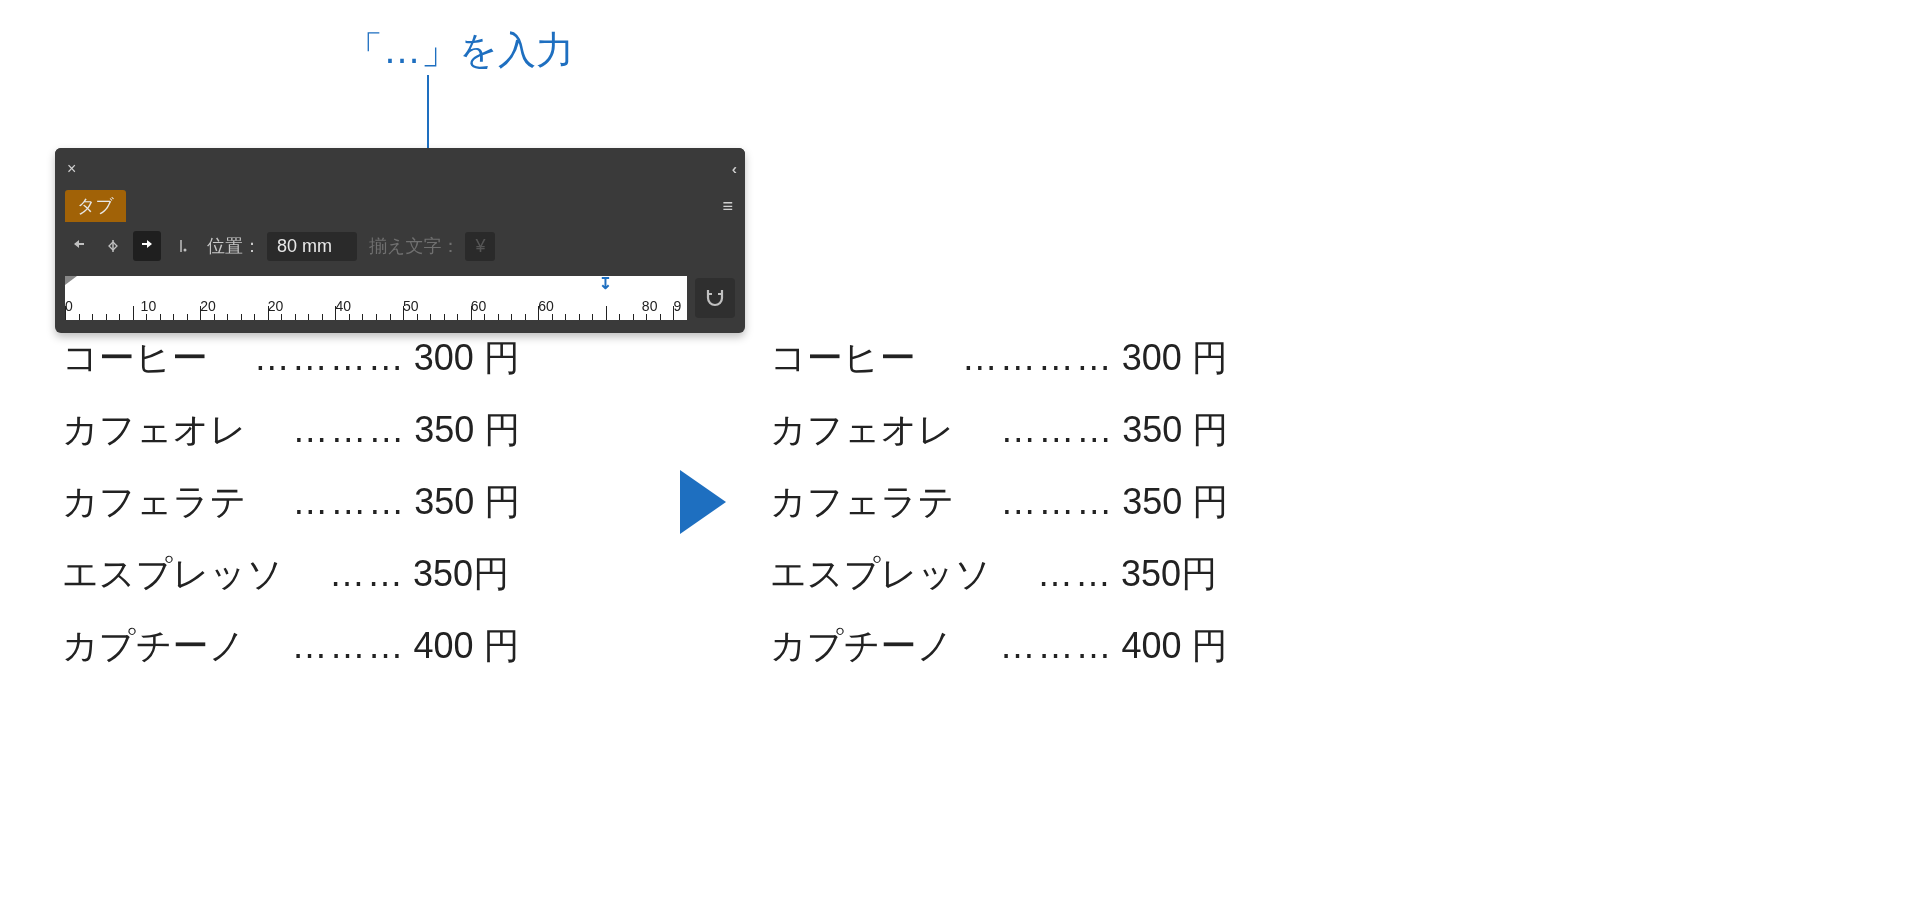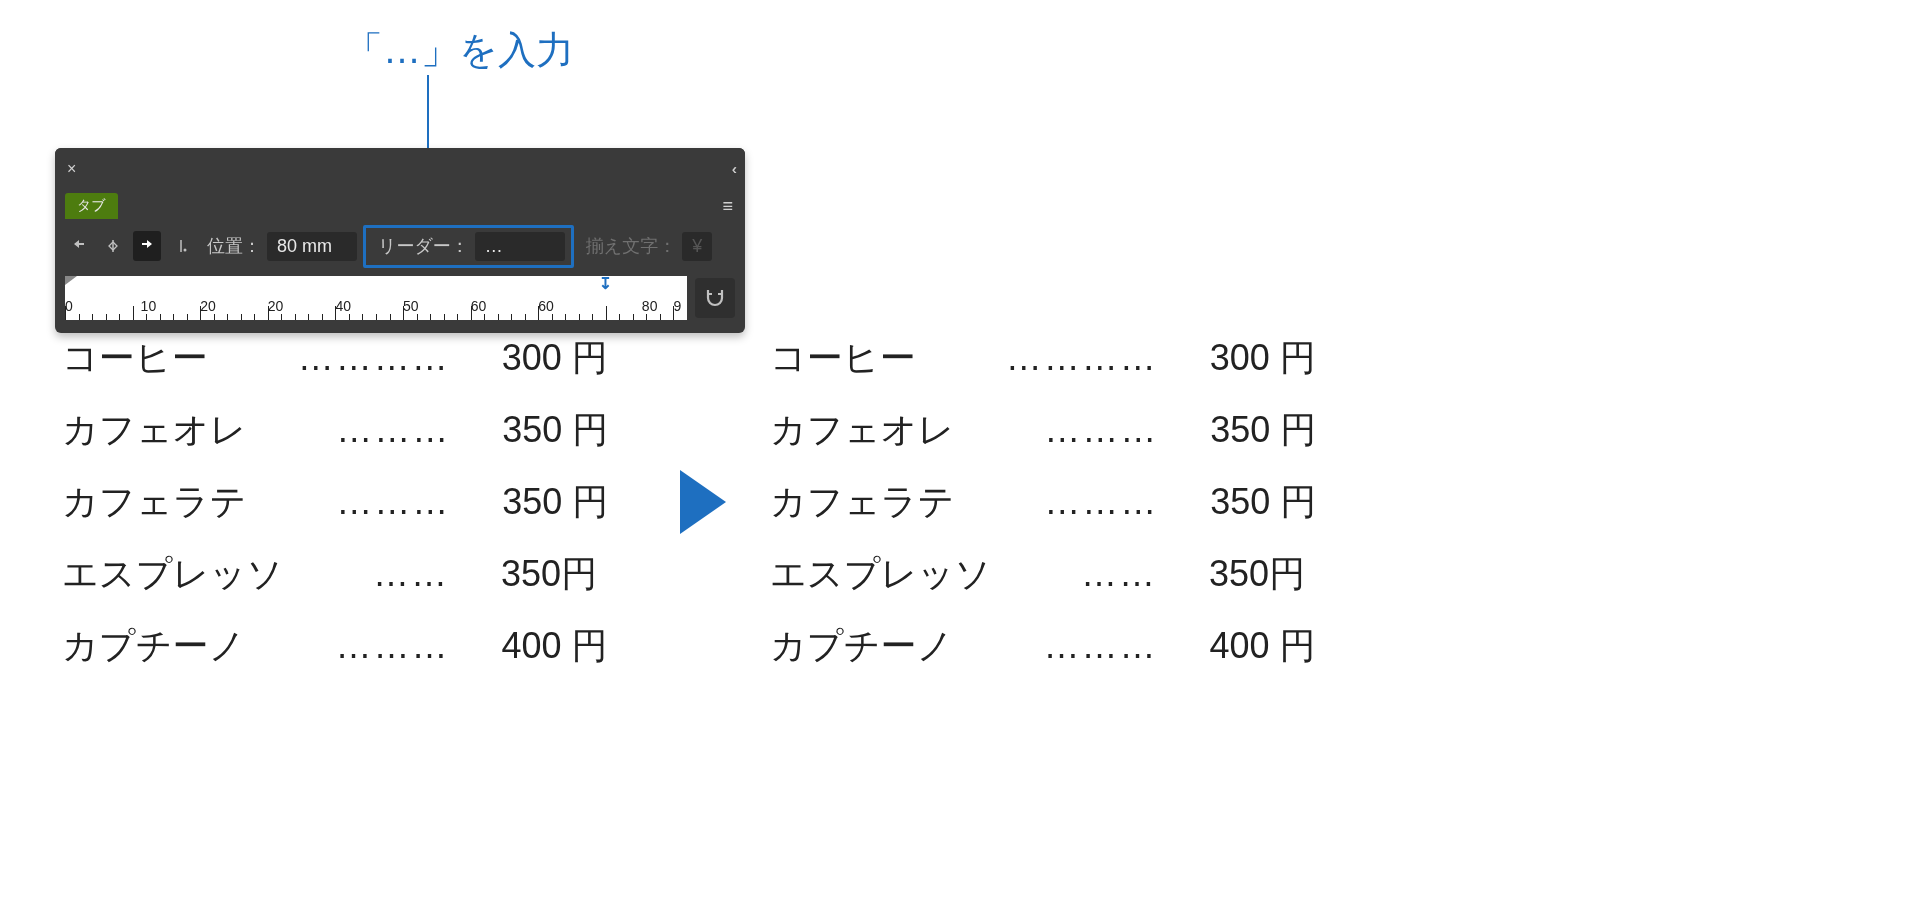--- a/index.html
+++ b/index.html
@@ -75,22 +75,22 @@
     }
     .panel-tabbar {
       height: 32px;
       display: flex;
       align-items: center;
       padding-left: 10px;
       position: relative;
     }
     .tab-label {
       color: #e8e8e8;
-      font-size: 14px;
-      background: #4d7c0f;
+      font-size: 18px;
+      background: #a16207;
       padding: 4px 12px;
       border-radius: 3px 3px 0 0;
     }
     .menu-icon {
       position: absolute;
       right: 12px;
       top: 6px;
       color: #d0d0d0;
       font-size: 18px;
     }
@@ -214,21 +214,20 @@
       color: #222;
       line-height: 1.0;
     }
     .menu-list.left { left: 62px; top: 340px; width: 580px; }
     .menu-list.right { left: 770px; top: 340px; width: 580px; }
     .menu-item {
       display: flex;
       align-items: baseline;
       margin-bottom: 36px;
       white-space: nowrap;
-      gap: 44px;
     }
     .menu-name { }
     .menu-leader {
       margin: 0 8px;
       letter-spacing: 2px;
     }
     .menu-price { }
 
     
     .tri {
@@ -274,24 +273,20 @@
         </svg>
     </div>
     <div class="tab-btn">
       <svg viewBox="0 0 16 16">
           <path d="M8 2 v12" stroke="#c0c0c0" stroke-width="1.5"></path>
           <circle cx="12" cy="12" r="1.5" fill="#c0c0c0"></circle>
         </svg>
     </div>
     <span class="label-text">位置：</span>
     <div class="value-box">80 mm</div>
-    <div class="leader-group highlight">
-      <span class="label-text">リーダー：</span>
-      <div class="value-box">…</div>
-    </div>
     <span class="label-text dim">揃え文字：</span>
     <div class="value-box dim" style="min-width:30px">¥</div>
   </div>
   <div class="ruler-row">
     <div class="ruler">
       <div class="ruler-indent"></div>
       <div class="ruler-tab-marker" style="left:calc(80 / 92 * 100% - 7px)">↧</div>
       <div class="ruler-ticks" id="ruler-ticks">
           <div class="tick-label" style="left: 0%;">0</div>
           <div class="tick-label" style="left: 10.8696%; margin-left: 8px;">10</div>

